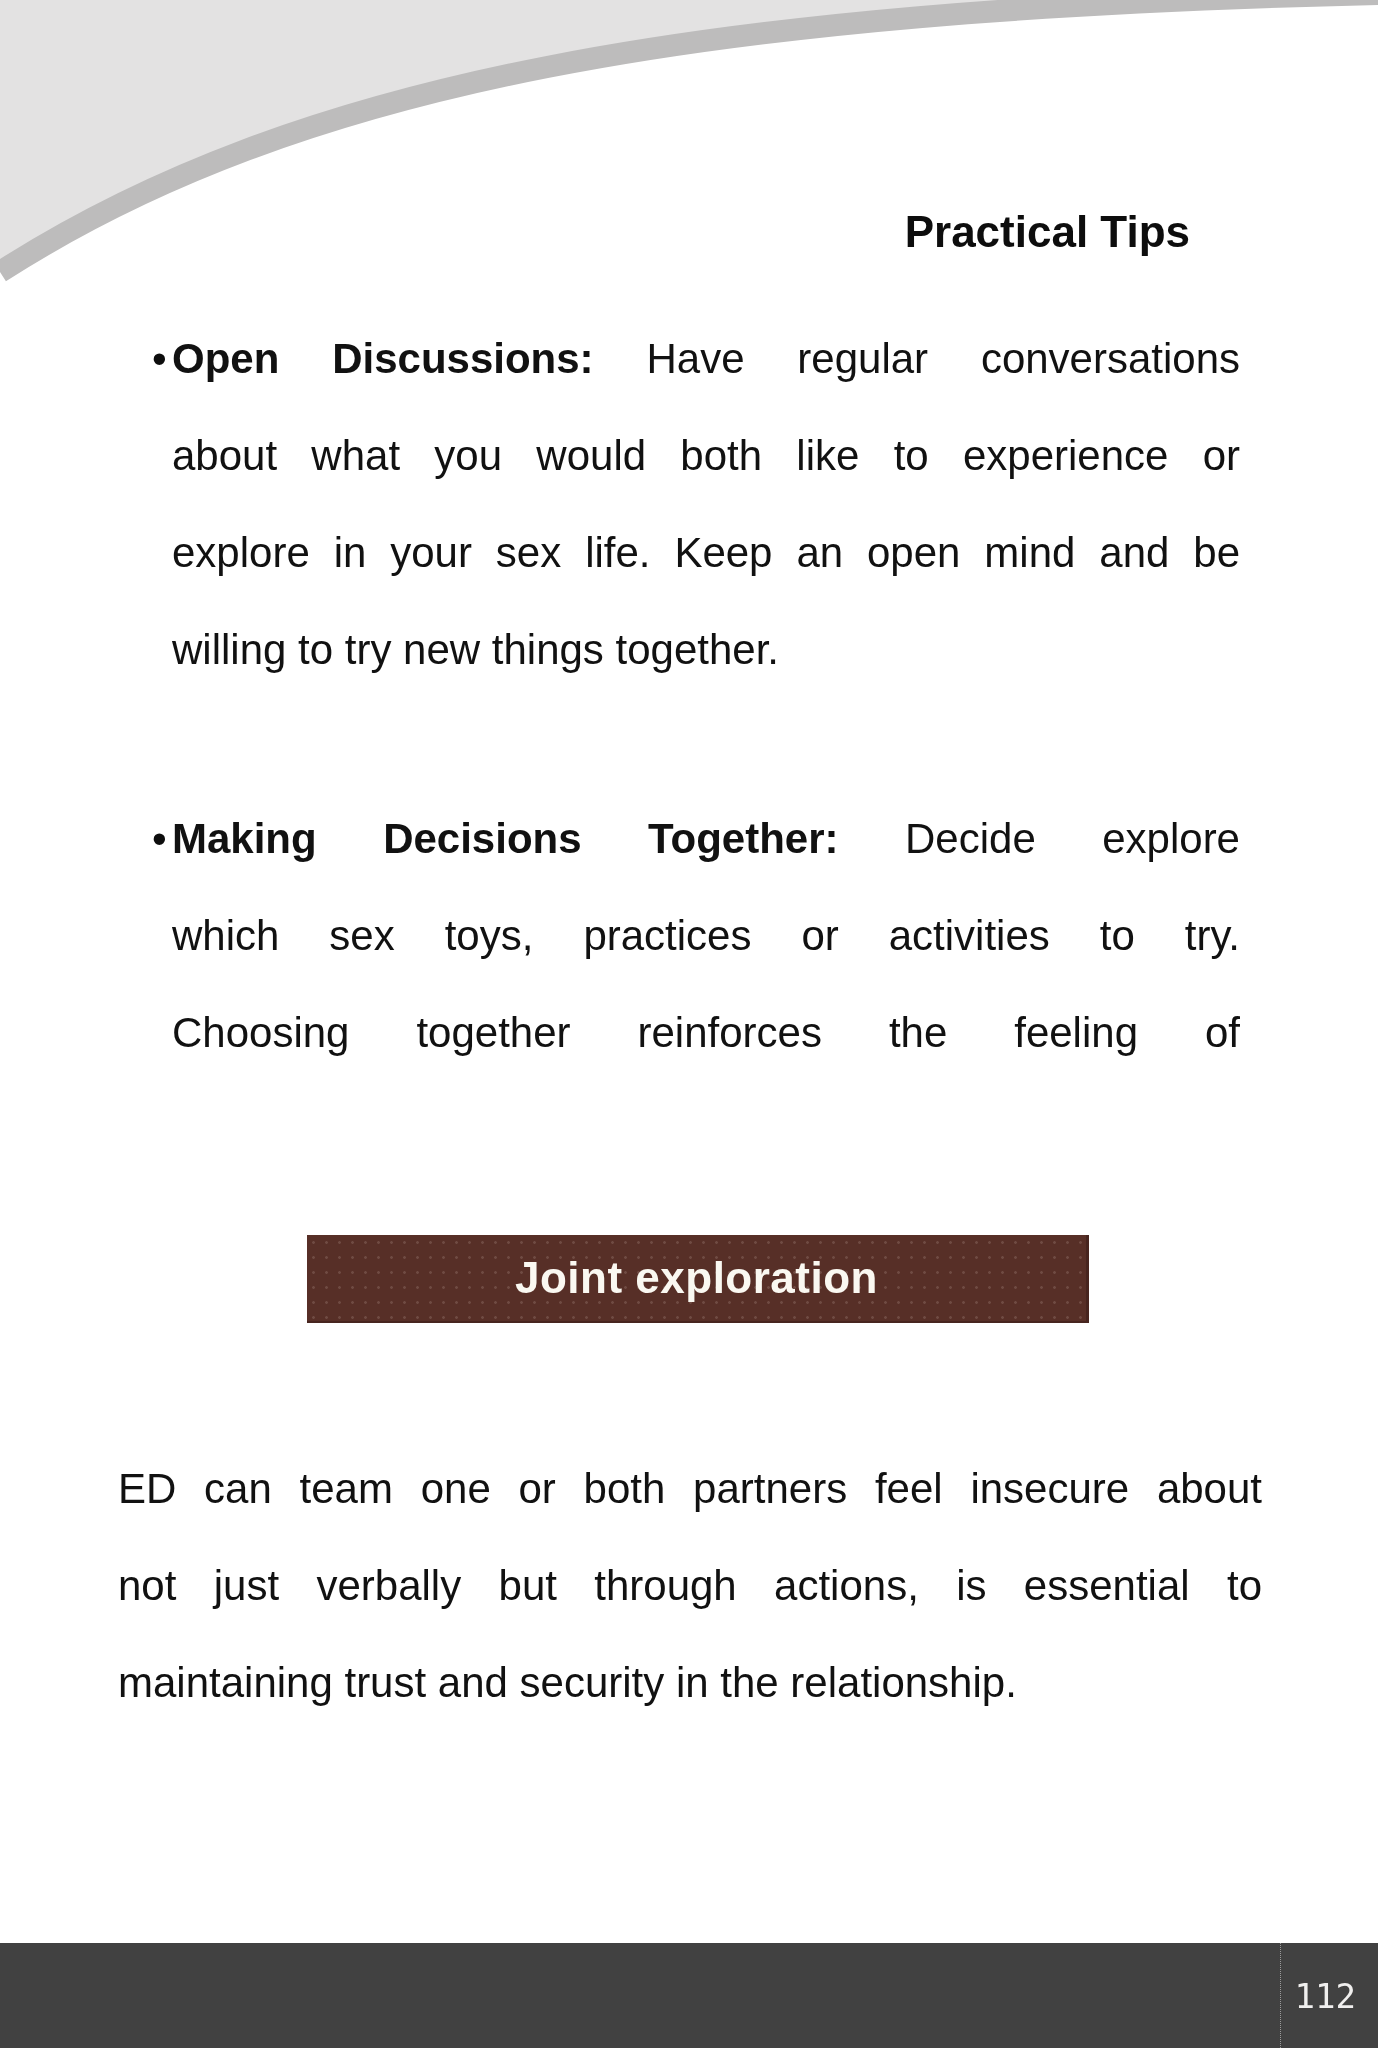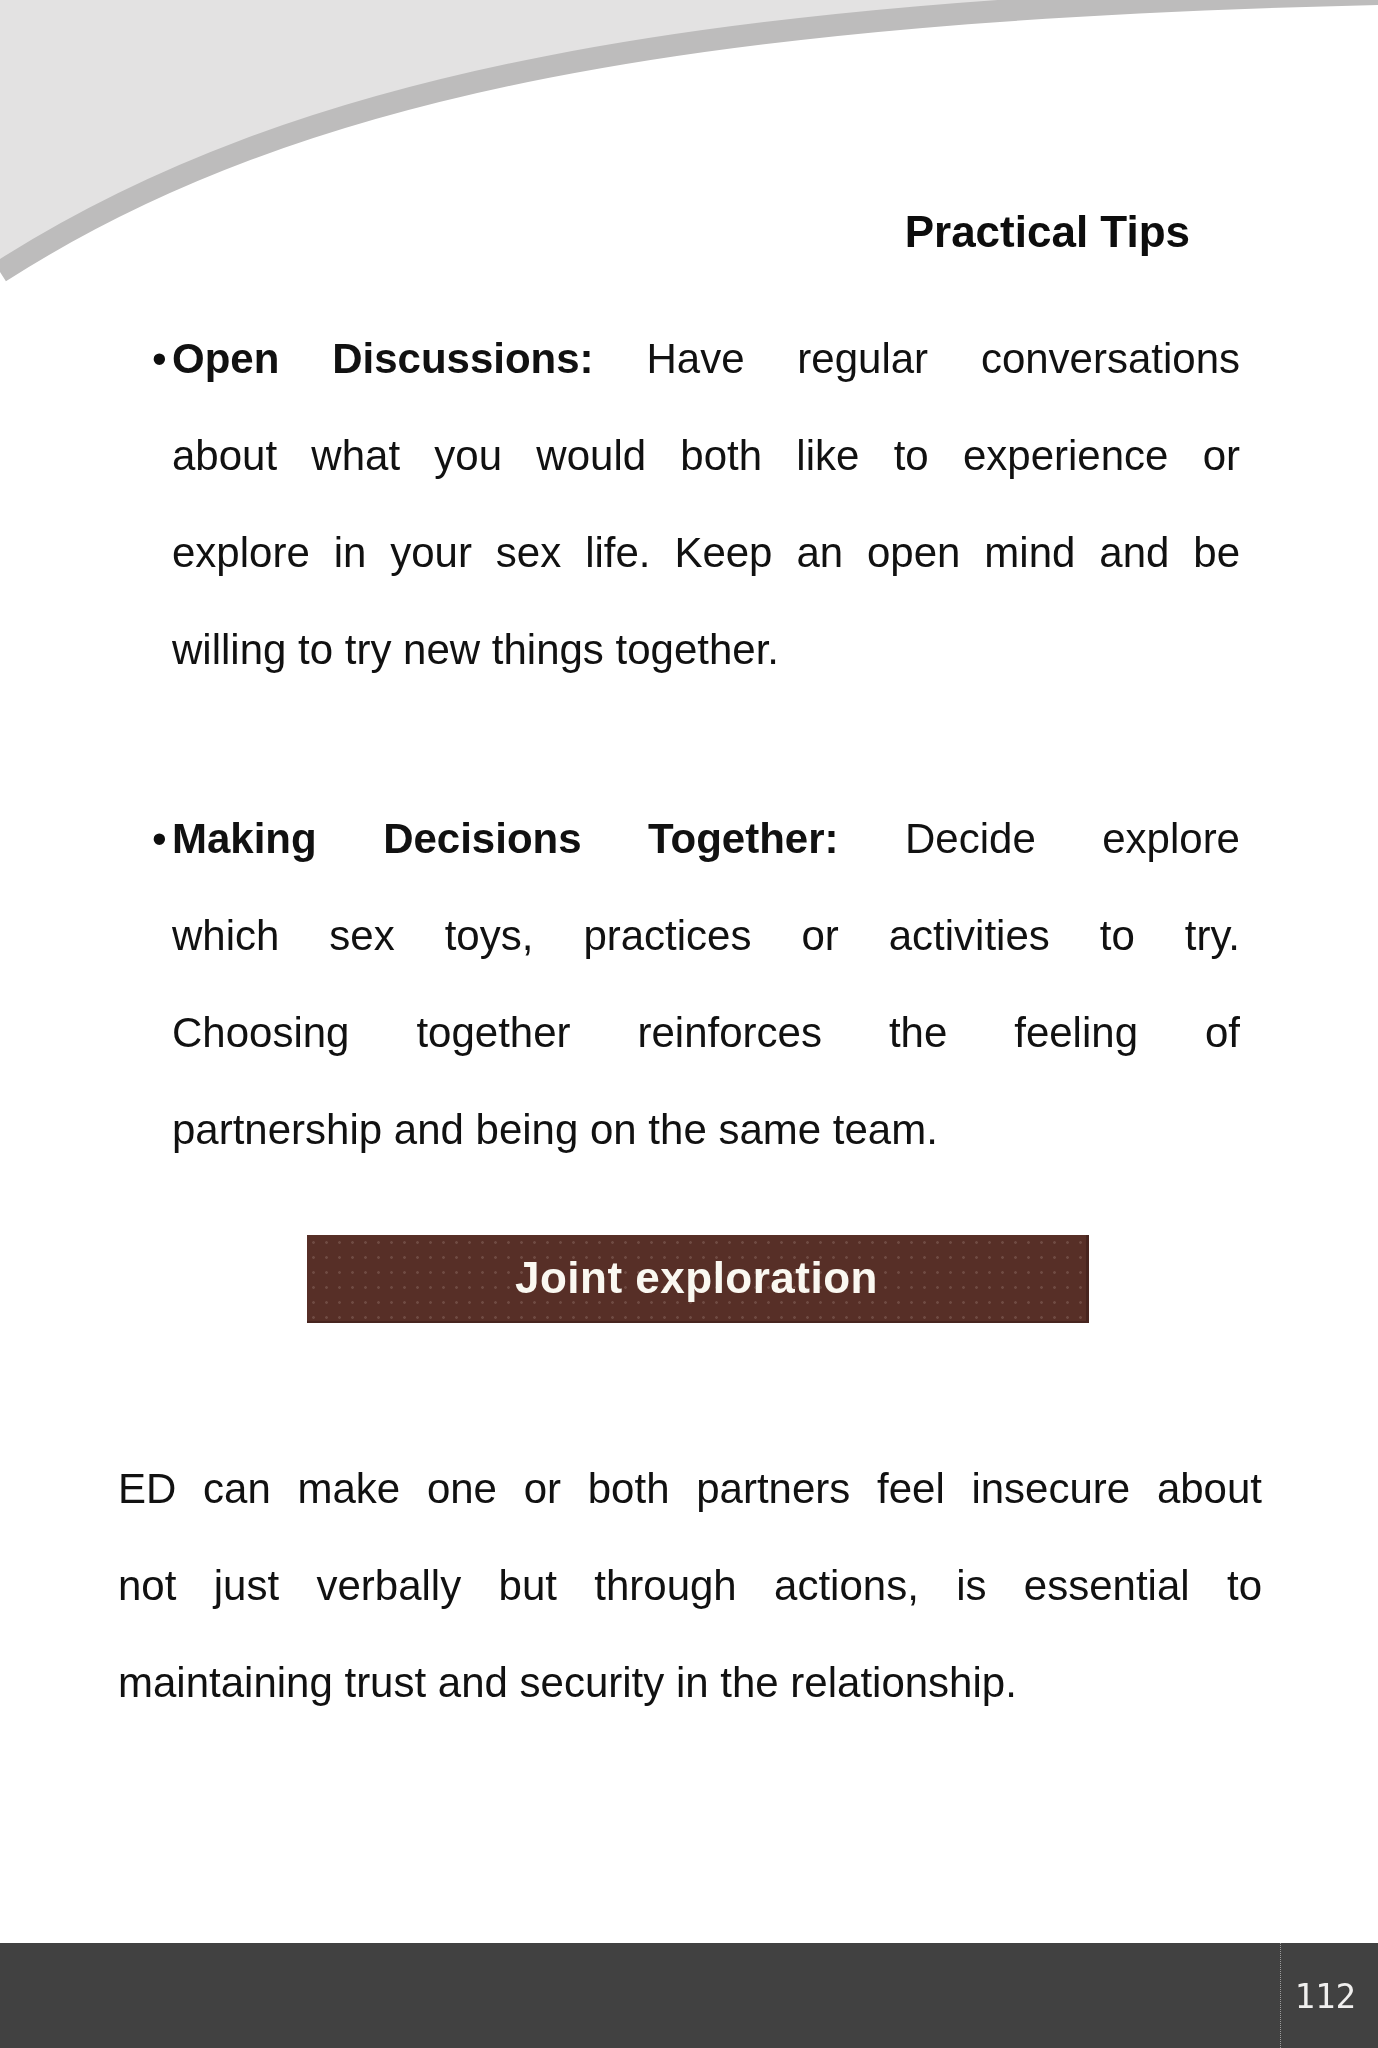--- a/index.html
+++ b/index.html
@@ -146,29 +146,28 @@
     <div class="jline"><b>Open Discussions:</b> <span>Have regular conversations</span></div>
     <div class="jline">about what you would both like to experience or</div>
     <div class="jline">explore in your sex life. Keep an open mind and be</div>
     <div class="jline last">willing to try new things together.</div>
   </div>
 
   <div class="bullet bullet-2">
     <div class="jline"><b>Making Decisions Together:</b> <span>Decide explore</span></div>
     <div class="jline">which sex toys, practices or activities to try.</div>
     <div class="jline">Choosing together reinforces the feeling of</div>
-    <div class="jline last">partnership and being on the same team.</div>
   </div>
 
   <div class="banner">
     <span class="banner-label">Joint exploration</span>
   </div>
 
   <div class="body-paragraph">
-    <div class="jline">ED can make one or both partners feel insecure about</div>
+    <div class="jline">ED can team one or both partners feel insecure about</div>
     <div class="jline">not just verbally but through actions, is essential to</div>
     <div class="jline last">maintaining trust and security in the relationship.</div>
   </div>
 
   <div class="footer-bar">
     <div class="pagenum-cell">
       <span class="page-number">112</span>
     </div>
   </div>
 

